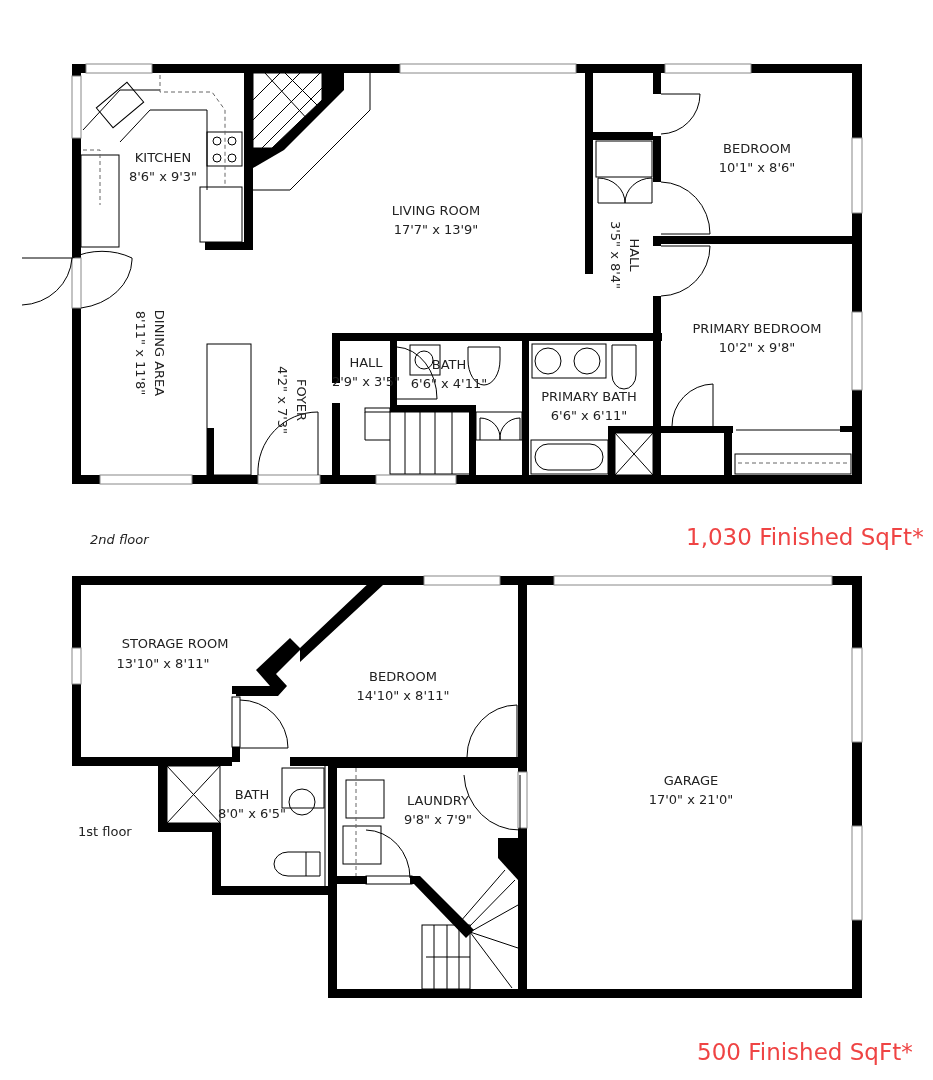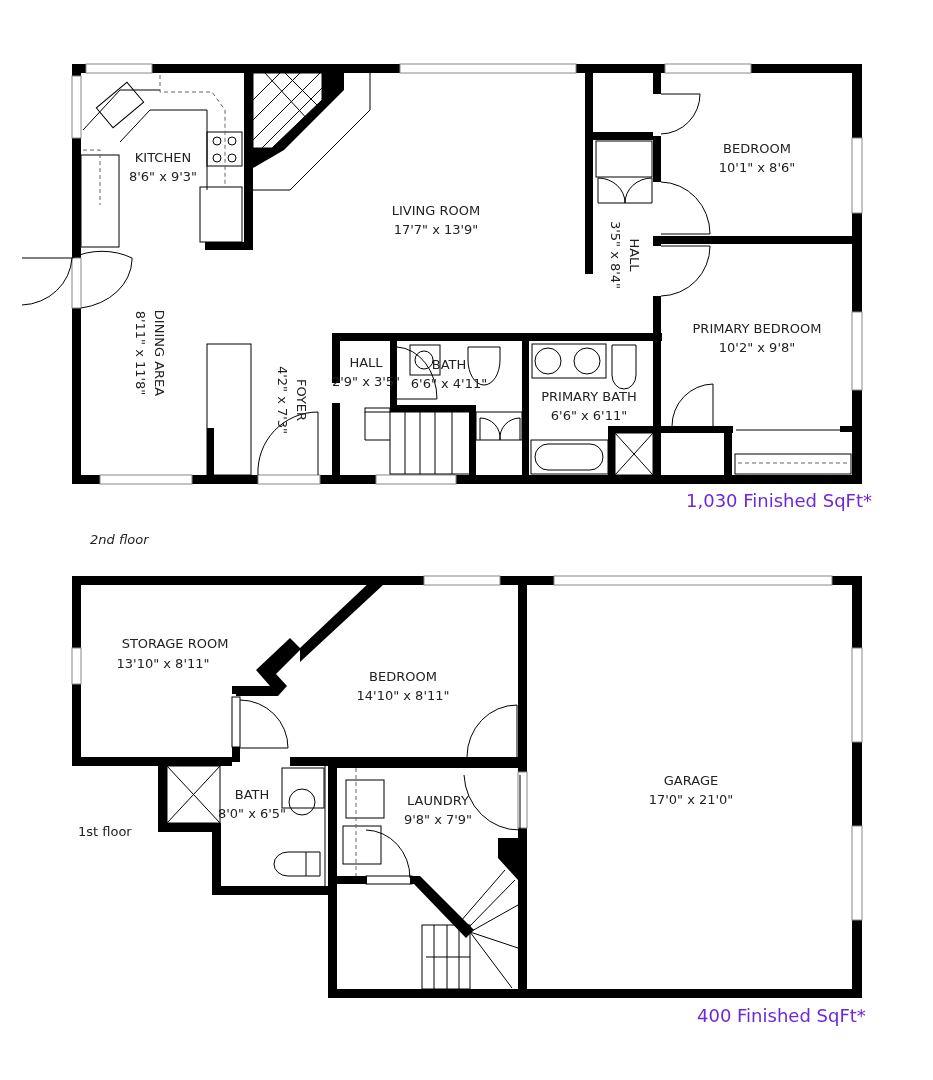--- a/index.html
+++ b/index.html
@@ -3,21 +3,21 @@
 <meta charset="utf-8">
 <style>
   html, body { margin: 0; padding: 0; background: #ffffff; }
   body { width: 933px; height: 1080px; position: relative; overflow: hidden; font-family: "DejaVu Sans", sans-serif; }
   svg { position: absolute; left: 0; top: 0; }
   .wall { fill: #000; }
   .thin { fill: none; stroke: #000; stroke-width: 1; }
   .dash { fill: none; stroke: #666; stroke-width: 1; stroke-dasharray: 4 3; }
   .win { fill: #fff; stroke: #888; stroke-width: 1; }
   .lbl { font-family: "DejaVu Sans", sans-serif; font-size: 13px; fill: #222; text-anchor: middle; }
-  .sqft { position: absolute; font-family: "DejaVu Sans", sans-serif; font-size: 18px; color: #6d28d9; }
+  .sqft { position: absolute; font-family: "DejaVu Sans", sans-serif; font-size: 23px; color: #ef4444; margin-top: 34px; }
   .floorlbl { position: absolute; font-family: "DejaVu Sans", sans-serif; font-size: 13px; color: #222; }
 </style>
 </head>
 <body>
 
 <svg width="933" height="1080" viewBox="0 0 933 1080">
 
   <g>
 
     <rect class="wall" x="72" y="64" width="790" height="9"></rect>
@@ -262,13 +262,13 @@
   </g>
   <g>
     <text class="lbl" x="438" y="805">LAUNDRY</text>
     <text class="lbl" x="438" y="824">9'8" x 7'9"</text>
   </g>
 </svg>
 
 <div class="sqft" style="left:686px; top:490px;">1,030 Finished SqFt*</div>
 <div class="floorlbl" style="left:90px; top:532px;font-style:italic;">2nd floor</div>
 <div class="floorlbl" style="left:78px; top:824px;">1st floor</div>
-<div class="sqft" style="left:697px; top:1005px;">400 Finished SqFt*</div>
+<div class="sqft" style="left:697px; top:1005px;">500 Finished SqFt*</div>
 
 </body></html>

